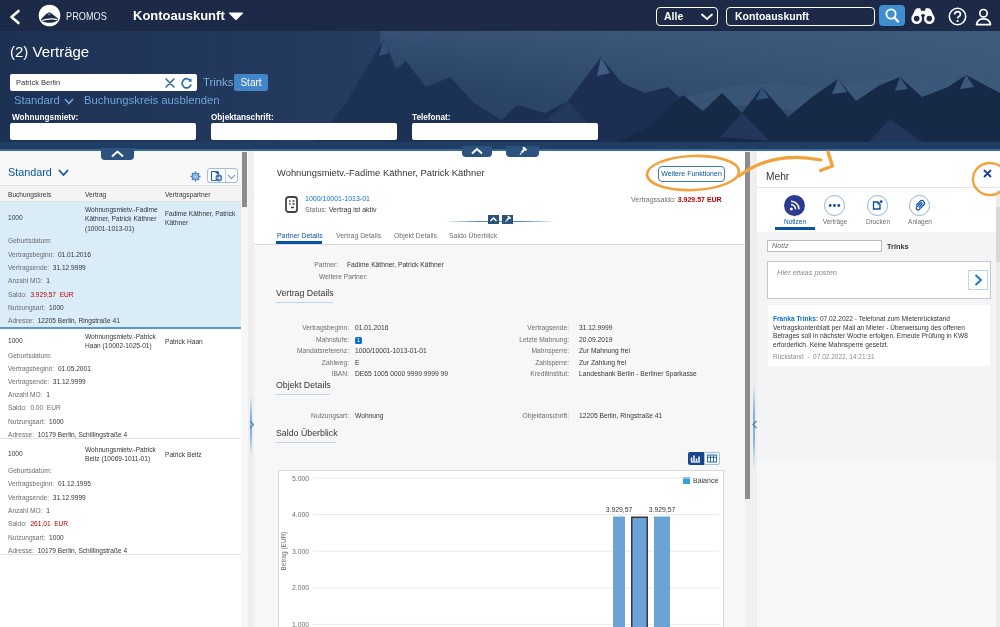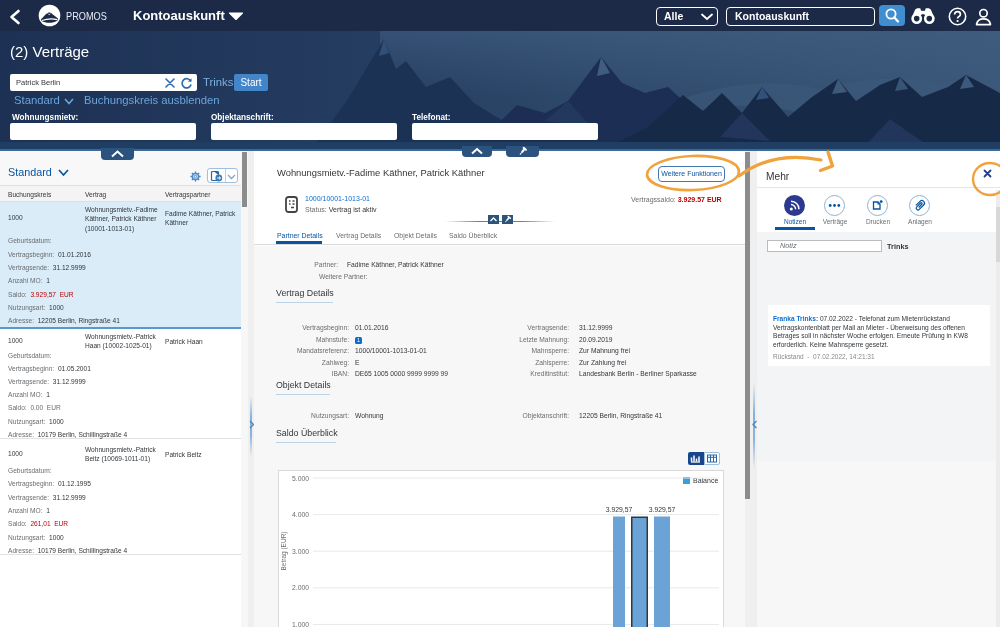--- a/index.html
+++ b/index.html
@@ -485,22 +485,30 @@
         </g>
       </svg>
     </div>
     <div class="iconLab" style="left:16px;color:#0854a0;">Notizen</div>
     <div class="iconLab" style="left:56px;">Verträge</div>
     <div class="iconLab" style="left:99px;">Drucken</div>
     <div class="iconLab" style="left:141px;">Anlagen</div>
     <div class="abs" style="left:18px;top:76px;width:40px;height:2.5px;background:#0854a0;"></div>
     <div class="abs" style="left:0;top:310px;width:243px;height:166px;background:#f7f7f8;"></div>
     <div id="rpContent">
-      <div class="abs" style="left:10px;top:8px;width:115px;height:12px;background:#fff;border:1px solid #bcbcbc;font-size:7.3px;color:#6a6d70;font-style:italic;line-height:10px;padding-left:12px;">Notiz</div>
+      <div class="abs" style="left:10px;top:8px;width:115px;height:12px;background:#fff;border:1px solid #bcbcbc;font-size:7.3px;color:#6a6d70;font-style:italic;line-height:10px;padding-left:4px;">Notiz</div>
       <div class="abs" style="left:130px;top:9.5px;font-size:7.3px;color:#32363a;font-weight:bold;">Trinks</div>
+      <div class="abs" style="left:10px;top:29px;width:224px;height:38px;background:#fff;border:1px solid #c8c8c8;">
+        <div class="abs" style="left:9px;top:6px;font-size:7.5px;color:#8a8a8a;font-style:italic;">Hier etwas posten</div>
+        <div class="abs" style="left:200px;top:8px;width:20px;height:20px;border:1px solid #bdd4ea;background:#fff;">
+          <svg width="18" height="18">
+              <path d="M6.5 4 L12 9 L6.5 14" stroke="#0a6ed1" stroke-width="1.7" fill="none"></path>
+            </svg>
+        </div>
+      </div>
       <div class="abs" style="left:11px;top:73px;width:222px;height:61px;background:#fff;">
         <div class="abs" style="left:5px;top:10px;width:202px;font-size:6.6px;line-height:8.7px;color:#32363a;">
           <span style="color:#0a6ed1;font-weight:bold;">Franka Trinks:</span> 07.02.2022 - Telefonat zum Mietenrückstand Vertragskontenblatt per Mail an Mieter - Überweisung des offenen Betrages soll in nächster Woche erfolgen. Erneute Prüfung in KW8 erforderlich. Keine Mahnsperre gesetzt.
         </div>
         <div class="abs" style="left:5px;top:48px;font-size:6.5px;color:#8a8a8a;">Rückstand&nbsp;&nbsp;-&nbsp;&nbsp;07.02.2022, 14:21:31</div>
       </div>
     </div>
   </div>
 
   <div class="abs" style="left:996px;top:190px;width:4px;height:437px;background:#ececec;"></div>

